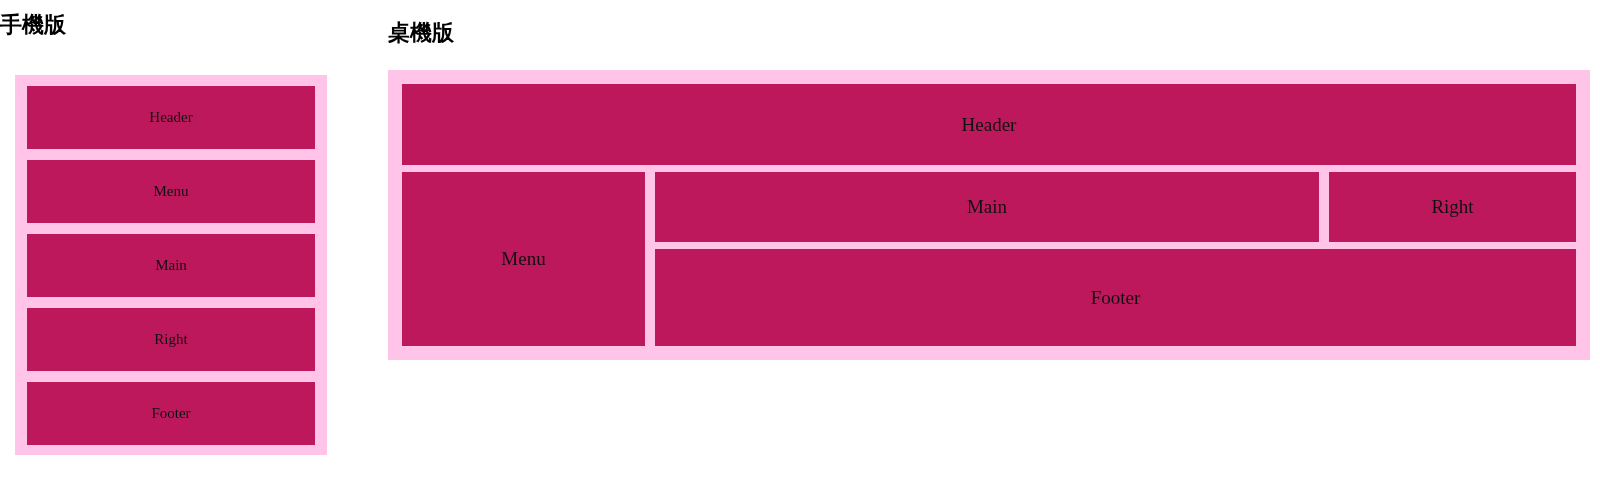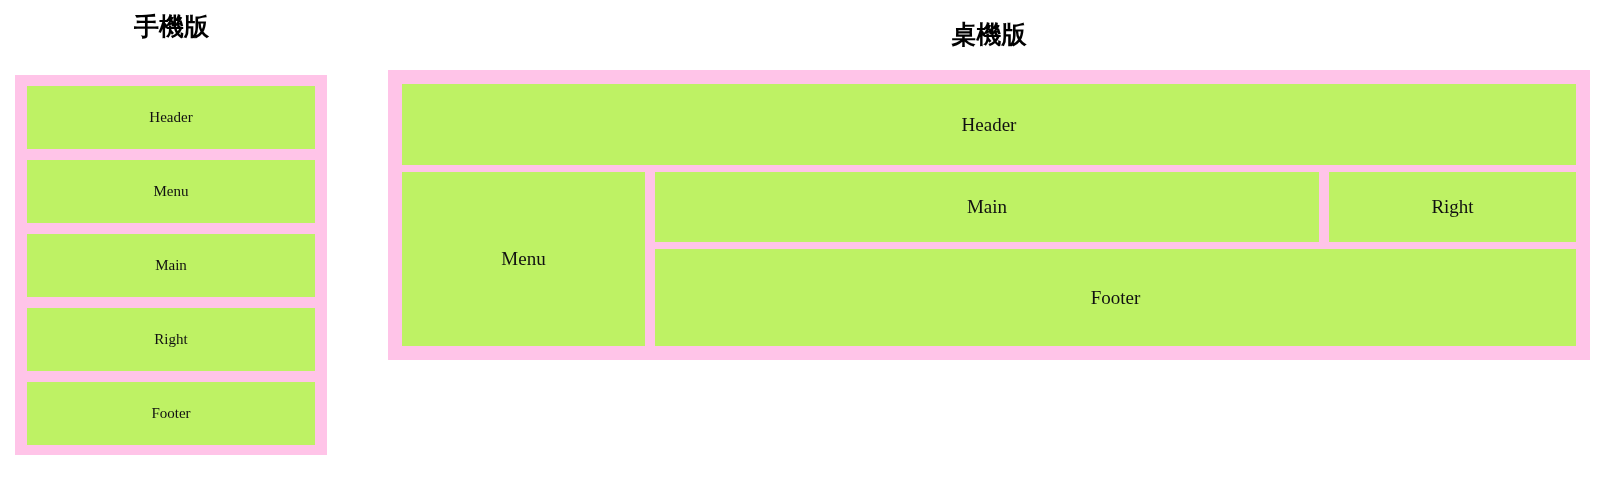--- a/index.html
+++ b/index.html
@@ -13,38 +13,38 @@
     position: relative;
     overflow: hidden;
     font-family: "Liberation Sans", sans-serif;
   }
 
   
   .diagram-title {
     position: absolute;
     font-family: "Liberation Sans", sans-serif;
     font-weight: bold;
-    font-size: 25px;
+    font-size: 22px;
     color: #000000;
-    text-align: center;
+    text-align: left;
     line-height: 1;
     white-space: nowrap;
   }
   #mobile-title  { left: 0;   top: 14px; width: 343px; }
   #desktop-title { left: 388px; top: 22px; width: 1202px; }
 
   
   .pink-frame {
     position: absolute;
     background: #ffc4e8;
     box-sizing: border-box;
   }
   .cell {
     position: absolute;
-    background: #bef264;
+    background: #be185d;
     box-sizing: border-box;
     display: flex;
     align-items: center;
     justify-content: center;
     font-family: "Liberation Serif", serif;
     color: #111111;
     white-space: nowrap;
   }
 
   

